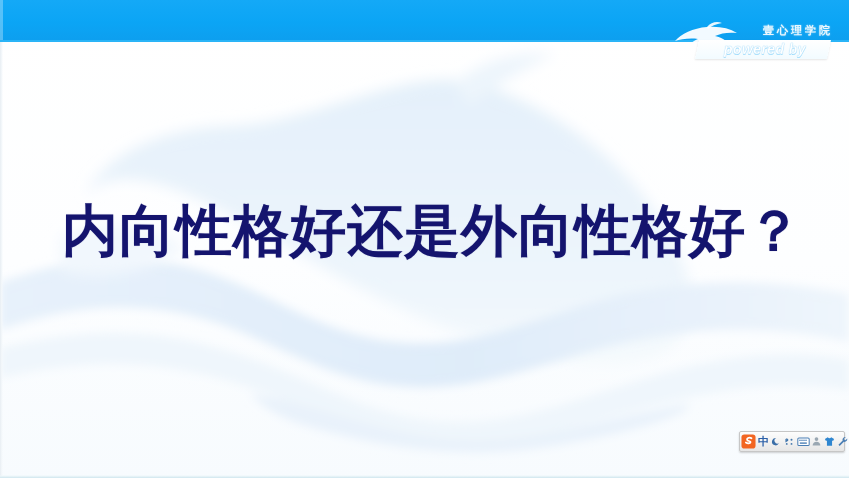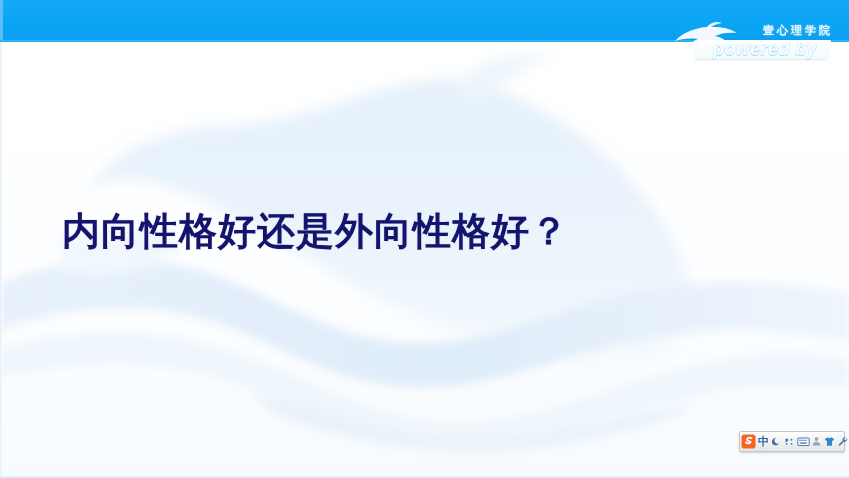--- a/index.html
+++ b/index.html
@@ -100,37 +100,37 @@
     box-shadow: 0 1px 2px rgba(0,0,0,0.10);
   }
   #powered-text {
     position: absolute;
     left: 28px;
     top: 21px;
     width: 124px;
     height: 17px;
     line-height: 17px;
     text-align: center;
-    font-size: 18px;
+    font-size: 14px;
     font-weight: bold;
     font-style: italic;
     color: #ffffff;
     letter-spacing: 0.4px;
     -webkit-text-stroke: 0.3px #d8eefc;
     text-shadow:
       0 0 1px #7fd0fb,
       0 1px 0 #9fdcfc;
   }
 
   
   #slide-title {
     position: absolute;
     left: 62px;
     top: 205px;
-    font-size: 38px;
+    font-size: 56px;
     line-height: 52px;
     font-weight: bold;
     color: #14146e;
     letter-spacing: 1px;
     white-space: nowrap;
     text-shadow: 0 0 1px rgba(20,20,110,0.35);
   }
 
   
   #ime-toolbar {

